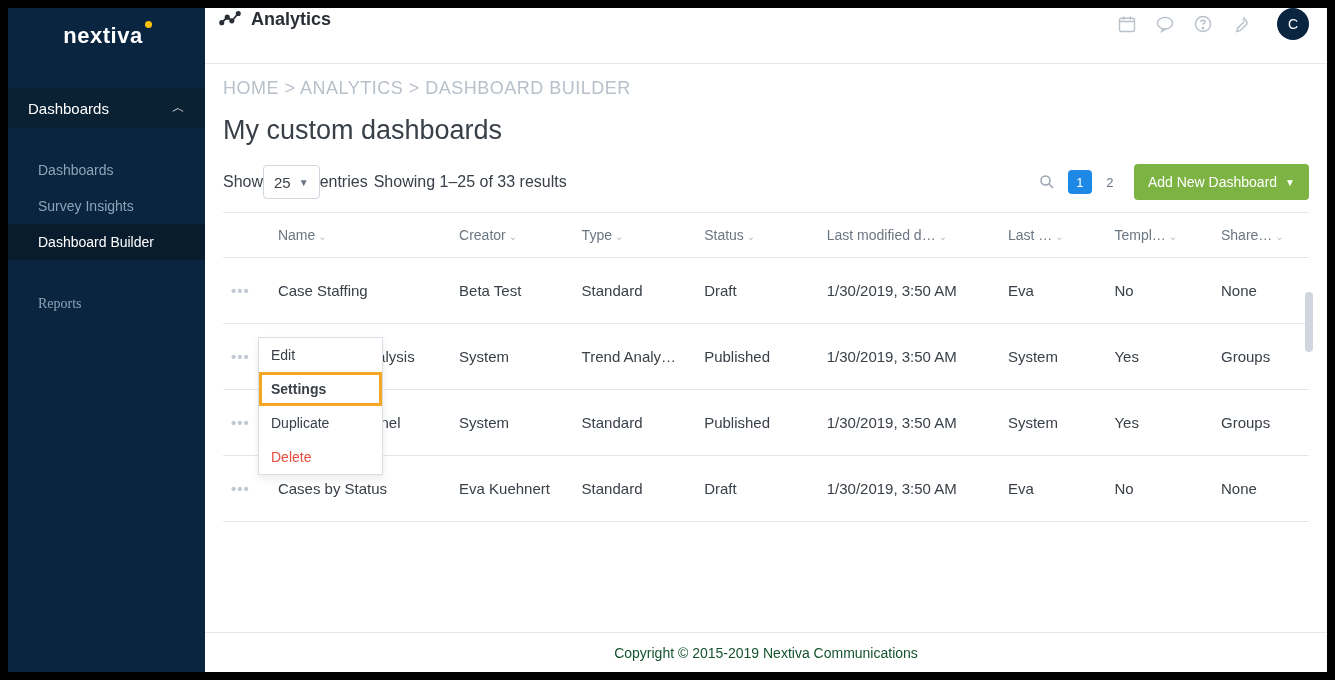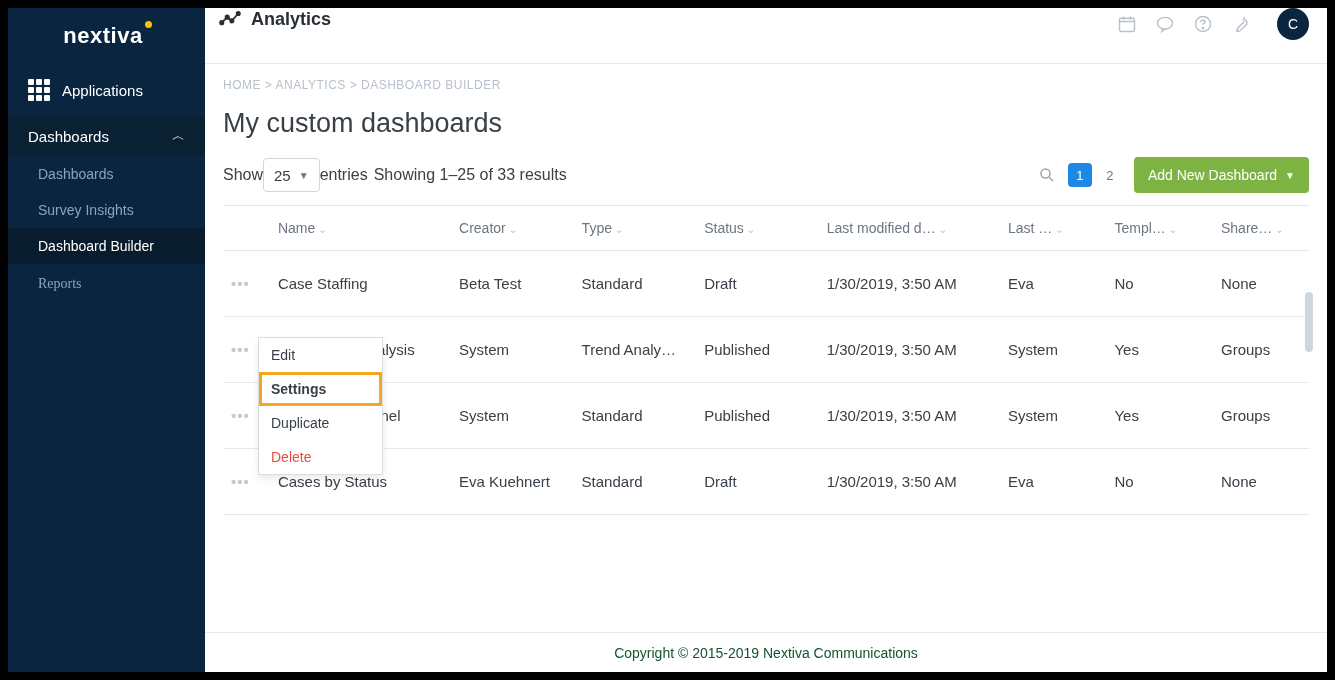--- a/index.html
+++ b/index.html
@@ -14,42 +14,42 @@
     --green:#7cb342;
     --blue:#1e88e5;
     --highlight:#f5a623;
     --red:#e74c3c;
   }
   *{box-sizing:border-box;margin:0;padding:0;font-family:-apple-system,Segoe UI,Helvetica,Arial,sans-serif;}
   html,body{height:100%;}
   body{background:#000;}
   .frame{width:1335px;height:680px;border:8px solid #000;background:#fff;display:flex;overflow:hidden;position:relative;}
   
-  .sidebar{width:197px;background:var(--sidebar-bg);color:var(--text-light);display:flex;flex-direction:column;}
+  .sidebar{width:197px;background:var(--sidebar-bg);color:var(--text-light);display:flex;flex-direction:column;gap:24px;}
   .brand{height:56px;display:flex;align-items:center;justify-content:center;color:#fff;font-size:22px;font-weight:600;letter-spacing:.5px;}
   .brand-dot{display:inline-block;width:7px;height:7px;border-radius:50%;background:#ffc107;position:relative;top:-12px;left:2px;}
   .apps-row{height:52px;display:flex;align-items:center;padding:0 20px;color:#fff;font-size:15px;}
   .apps-icon{display:grid;grid-template-columns:repeat(3,6px);grid-template-rows:repeat(3,6px);gap:2px;margin-right:12px;}
   .apps-icon span{background:#fff;border-radius:1px;}
   .section-header{height:40px;background:var(--sidebar-dark);color:#fff;display:flex;align-items:center;justify-content:space-between;padding:0 20px;font-size:15px;}
   .chevron{font-size:13px;}
   .subnav{background:var(--sidebar-bg);}
   .subnav .item{padding:10px 30px;font-size:14px;color:var(--text-light);cursor:pointer;}
   .subnav .item.active{background:var(--sidebar-darker);color:#fff;}
   .nav-item{padding:12px 30px;font-size:14px;color:var(--text-light);cursor:pointer;font-family:Liberation Serif, serif;}
   
   .main{flex:1;display:flex;flex-direction:column;min-width:0;}
   .topbar{height:56px;border-bottom:1px solid var(--border);display:flex;align-items:flex-start;padding:0 18px 0 14px;}
   .top-title{display:flex;align-items:center;gap:10px;font-size:18px;font-weight:700;color:#2a2f36;}
   .analytics-icon{width:22px;height:22px;}
   .top-spacer{flex:1;}
   .top-icons{display:flex;align-items:center;gap:18px;color:#b8c0ca;}
   .top-icons svg,.top-icons .glyph{width:20px;height:20px;cursor:pointer;}
   .avatar{width:32px;height:32px;border-radius:50%;background:#0a2540;color:#fff;display:flex;align-items:center;justify-content:center;font-size:14px;margin-left:8px;}
-  .breadcrumb{padding:14px 18px 0 18px;font-size:12px;color:#b8c0ca;letter-spacing:.5px;}
+  .breadcrumb{padding:14px 18px 0 18px;font-size:18px;color:#b8c0ca;letter-spacing:.5px;}
   .page-title{padding:16px 18px 18px 18px;font-size:27px;color:#394048;font-weight:400;}
   .controls{display:flex;align-items:center;padding:0 18px 12px 18px;color:var(--text-main);font-size:16px;gap:0;}
   .entries-select{display:inline-flex;align-items:center;border:1px solid #cfd6de;border-radius:4px;height:34px;padding:0 10px;gap:8px;font-size:15px;cursor:pointer;}
   .entries-select .caret{font-size:10px;color:#6b7683;}
   .controls-spacer{flex:1;}
   .search-icon{color:#9aa4b2;cursor:pointer;}
   .pagination{display:flex;align-items:center;gap:6px;margin:0 12px;}
   .page-btn{min-width:24px;height:24px;border-radius:4px;display:flex;align-items:center;justify-content:center;font-size:13px;color:#6b7683;cursor:pointer;}
   .page-btn.active{background:var(--blue);color:#fff;}
   .add-btn{background:var(--green);color:#fff;border:none;border-radius:4px;height:36px;padding:0 14px;font-size:14px;display:flex;align-items:center;gap:8px;cursor:pointer;}
@@ -81,34 +81,20 @@
 </style>
 </head>
 <body>
 
 <div class="frame">
 
   <div class="sidebar">
     <div class="brand">
       <span>nextiva</span>
         <span class="brand-dot"></span>
-    </div>
-    <div class="apps-row">
-      <span class="apps-icon">
-          <span></span>
-          <span></span>
-          <span></span>
-          <span></span>
-          <span></span>
-          <span></span>
-          <span></span>
-          <span></span>
-          <span></span>
-        </span>
-      <span>Applications</span>
     </div>
     <div class="section-header">
       <span>Dashboards</span>
       <span class="chevron">︿</span>
     </div>
     <div class="subnav">
       <div class="item">Dashboards</div>
       <div class="item">Survey Insights</div>
       <div class="item active">Dashboard Builder</div>
     </div>

